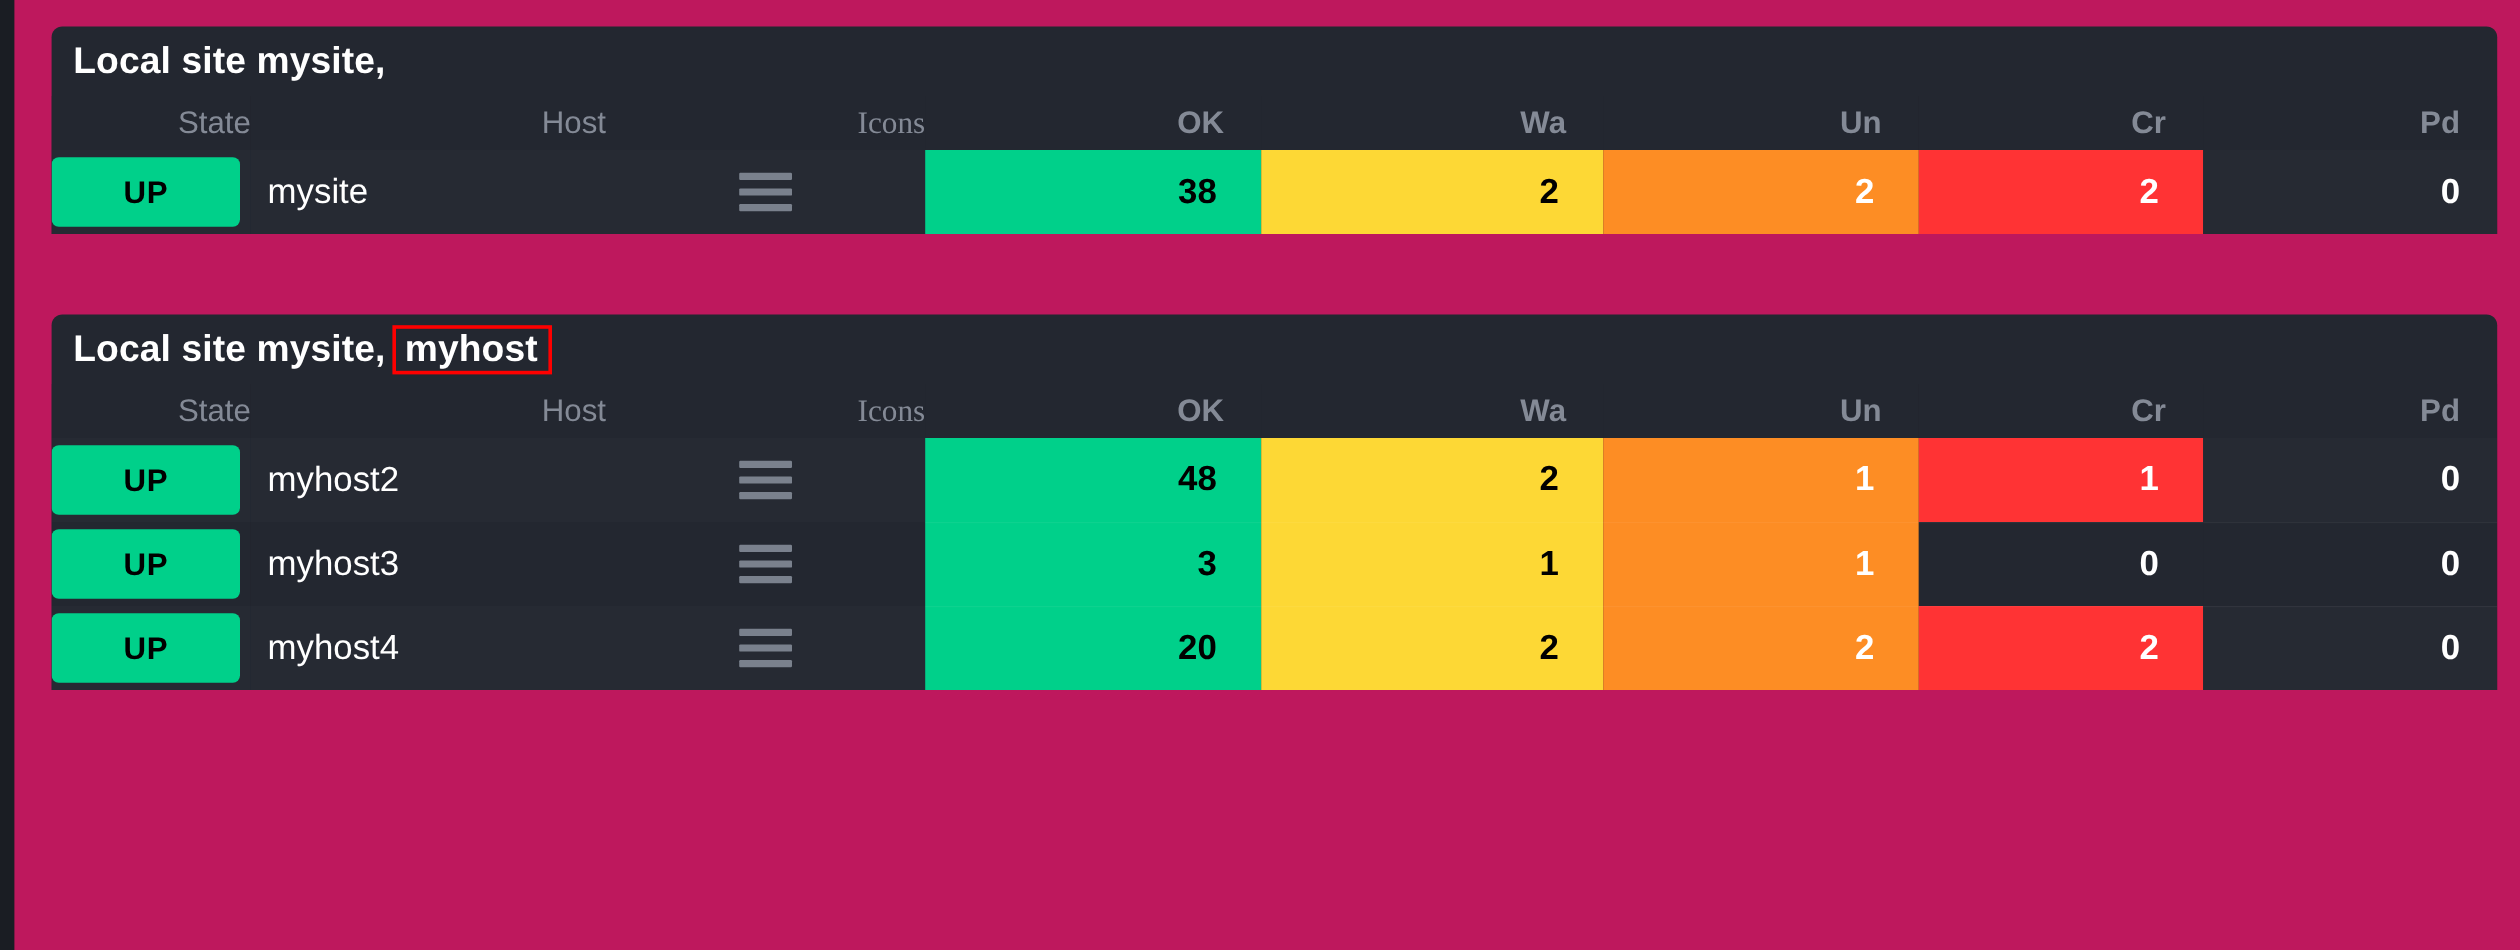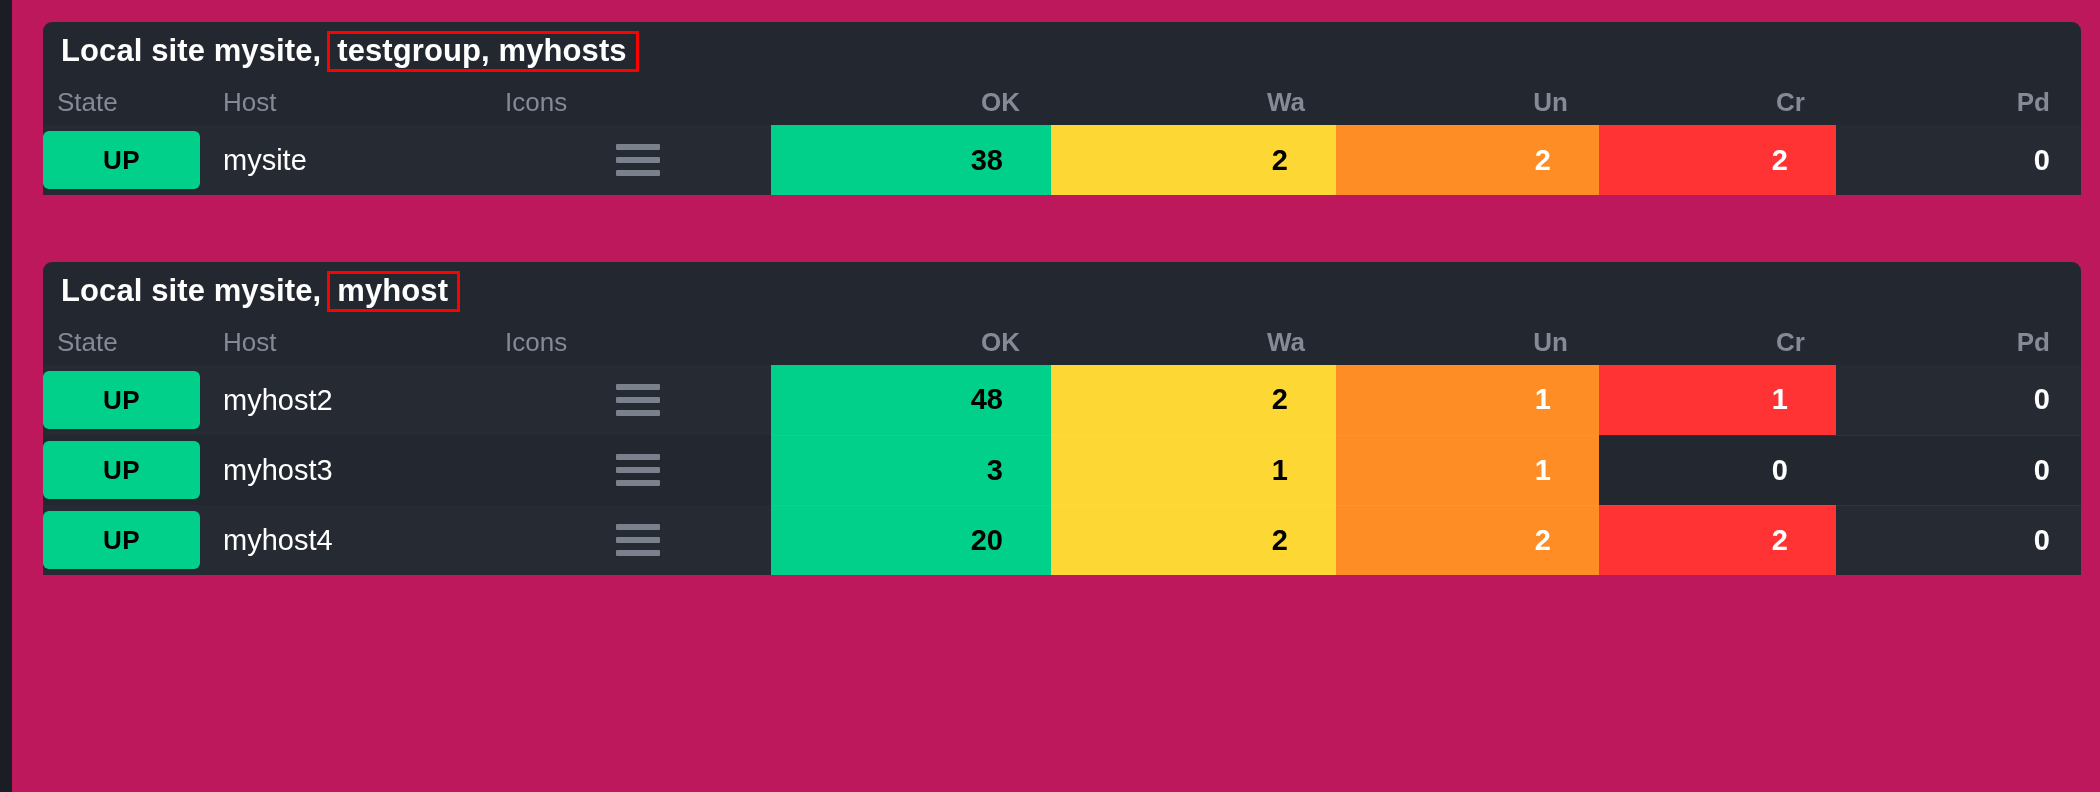--- a/index.html
+++ b/index.html
@@ -65,23 +65,23 @@
 
   thead th {
     height: 45px;
     font-size: 26px;
     font-weight: normal;
     color: #848a96;
     background: #232730;
     vertical-align: middle;
     padding: 0;
   }
-  thead th.h-left  { text-align: left;  padding-left: 14px; }
+  thead th.h-left  { text-align: right;  padding-left: 14px; }
   thead th.h-right { text-align: right; padding-right: 31px; font-weight: bold; }
-  thead th.h-icons { text-align: left; padding-right: 0px; }
+  thead th.h-icons { text-align: right; padding-right: 0px; font-family: Liberation Serif, serif; }
 
   tbody tr { height: 70px; }
   tbody tr.odd  td { background-color: #262a33; }
   tbody tr.even td { background-color: #232730; }
 
   tbody td { padding: 0; vertical-align: middle; height: 70px; }
 
   
   td.state-cell { padding: 0; }
   .state-badge {
@@ -116,21 +116,21 @@
     height: 6px;
     background: #7a818d;
     border-radius: 1px;
     margin-bottom: 7px;
   }
   .hamburger i:last-child { margin-bottom: 0; }
 
   
   td.num {
     text-align: right;
-    padding-right: 48px;
+    padding-right: 37px;
     font-size: 29px;
     font-weight: bold;
     border-top: 1px solid rgba(255,255,255,0.05);
   }
   tbody tr:first-child td.num { border-top: none; }
 
   td.num.ok    { background-color: #00d08a !important; color: #000000; }
   td.num.wa    { background-color: #fdd835 !important; color: #000000; }
   td.num.un    { background-color: #fd8d24 !important; color: #ffffff; }
   td.num.cr    { background-color: #ff3334 !important; color: #ffffff; }
@@ -138,21 +138,20 @@
   td.num.pd    { color: #ffffff; padding-right: 31px; }
 </style>
 </head>
 <body>
 
 <div class="page">
 
   <div class="view-block first">
     <div class="view-title">
       <span class="title-prefix">Local site mysite,</span>
-      <span class="title-context">testgroup, myhosts</span>
     </div>
     <table class="tbl">
       <colgroup>
         <col class="c-state">
           <col class="c-host">
           <col class="c-icons">
         <col class="c-ok">
           <col class="c-wa">
           <col class="c-un">
           <col class="c-cr">

